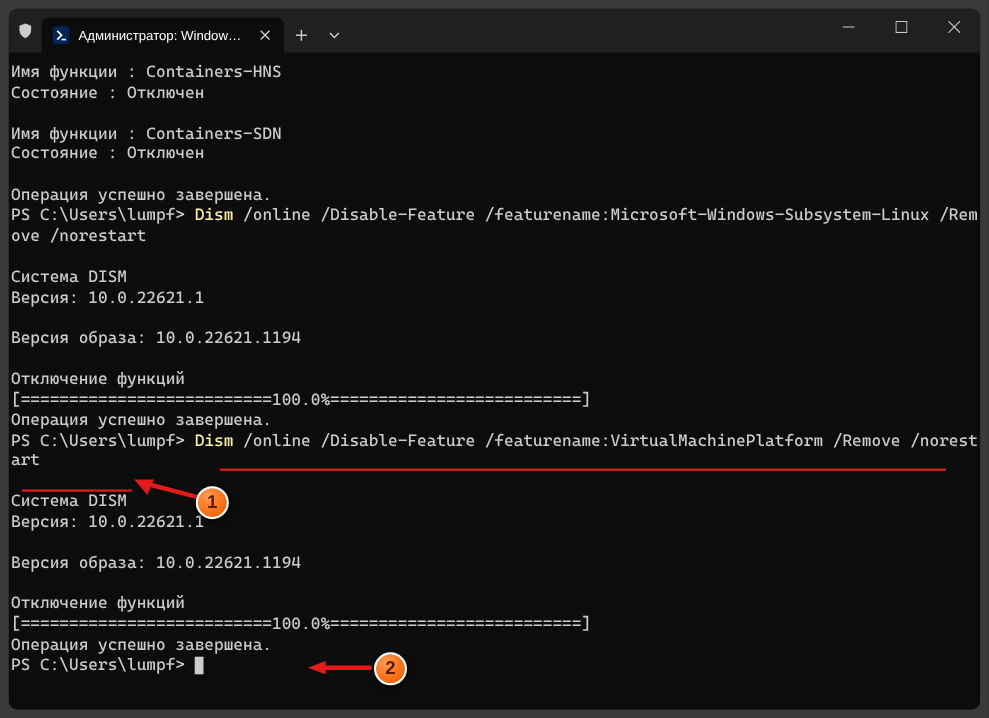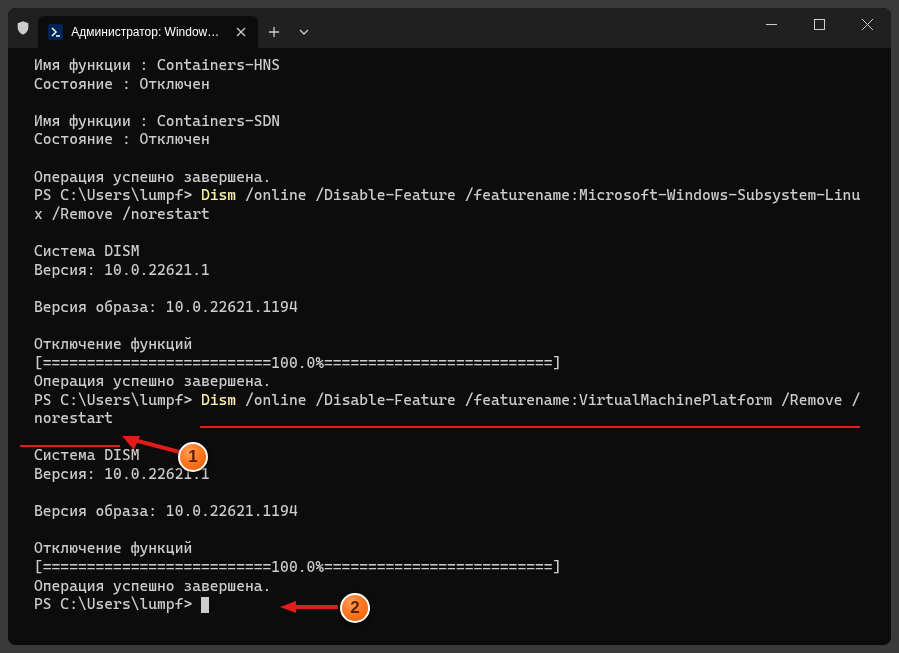--- a/index.html
+++ b/index.html
@@ -99,21 +99,21 @@
   }
   .wc-btn svg { width: 11px; height: 11px; stroke: #ccc; stroke-width: 1; fill: none; }
 
   .terminal {
     flex: 1;
     background: #0c0c0c;
     color: #cccccc;
     font-family: Consolas, 'Cascadia Mono', monospace;
     font-size: 15px;
     line-height: 18.6px;
-    padding: 8px 26px;
+    padding: 8px 2px;
     white-space: pre-wrap;
     word-break: break-all;
     position: relative;
     overflow: hidden;
   }
   .prompt-ps { color: #cccccc; }
   .cmd-yellow { color: #f9f1a5; }
   .cursor {
     display: inline-block;
     width: 8px;

